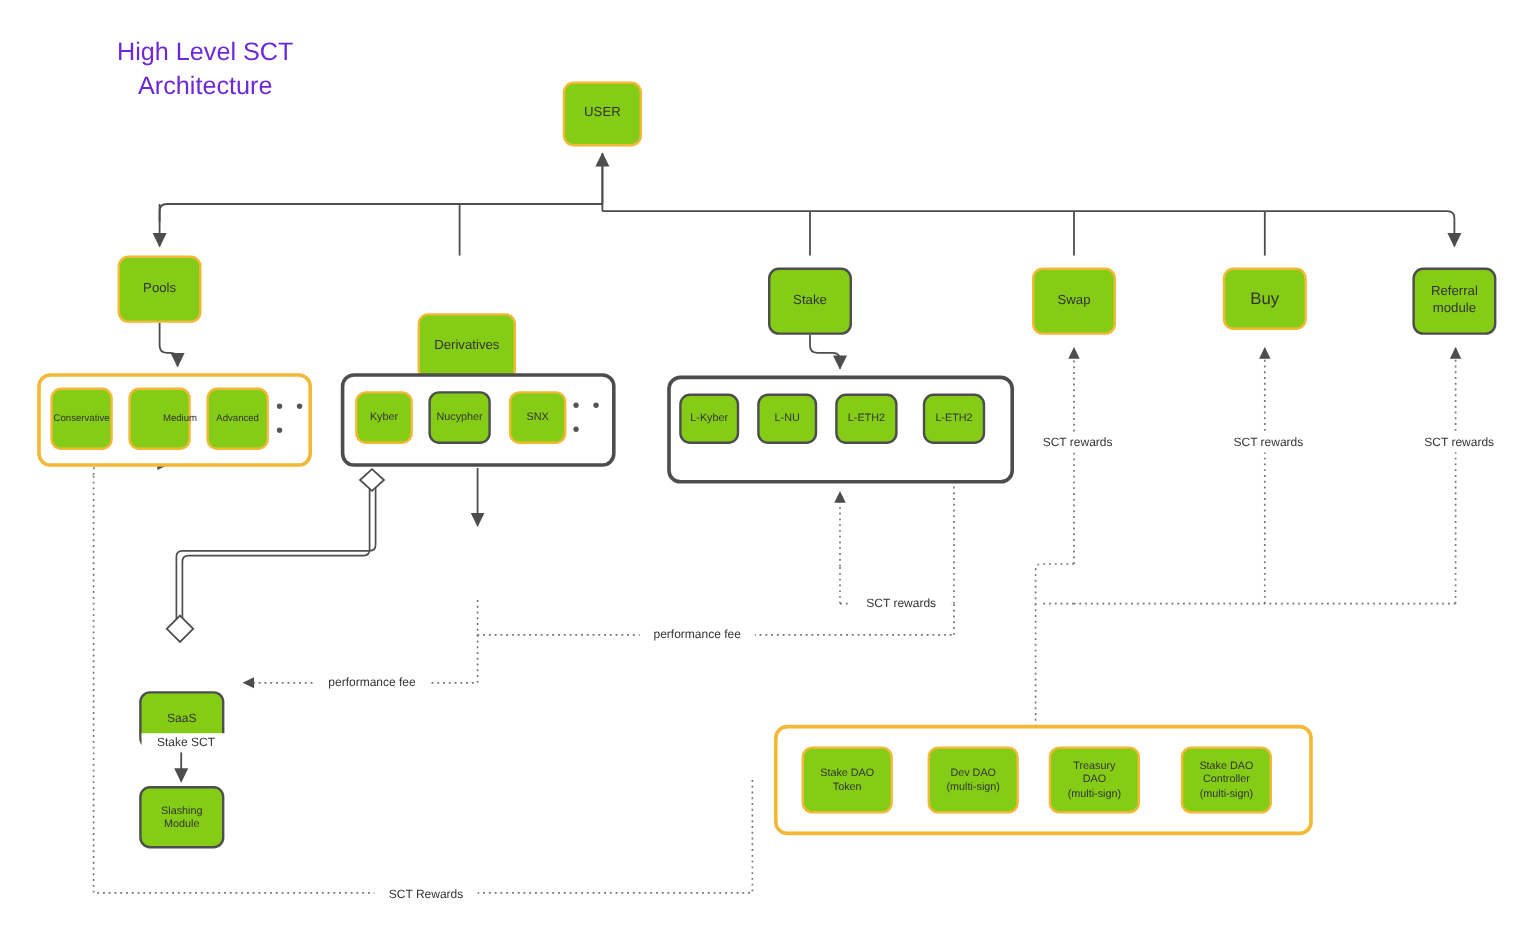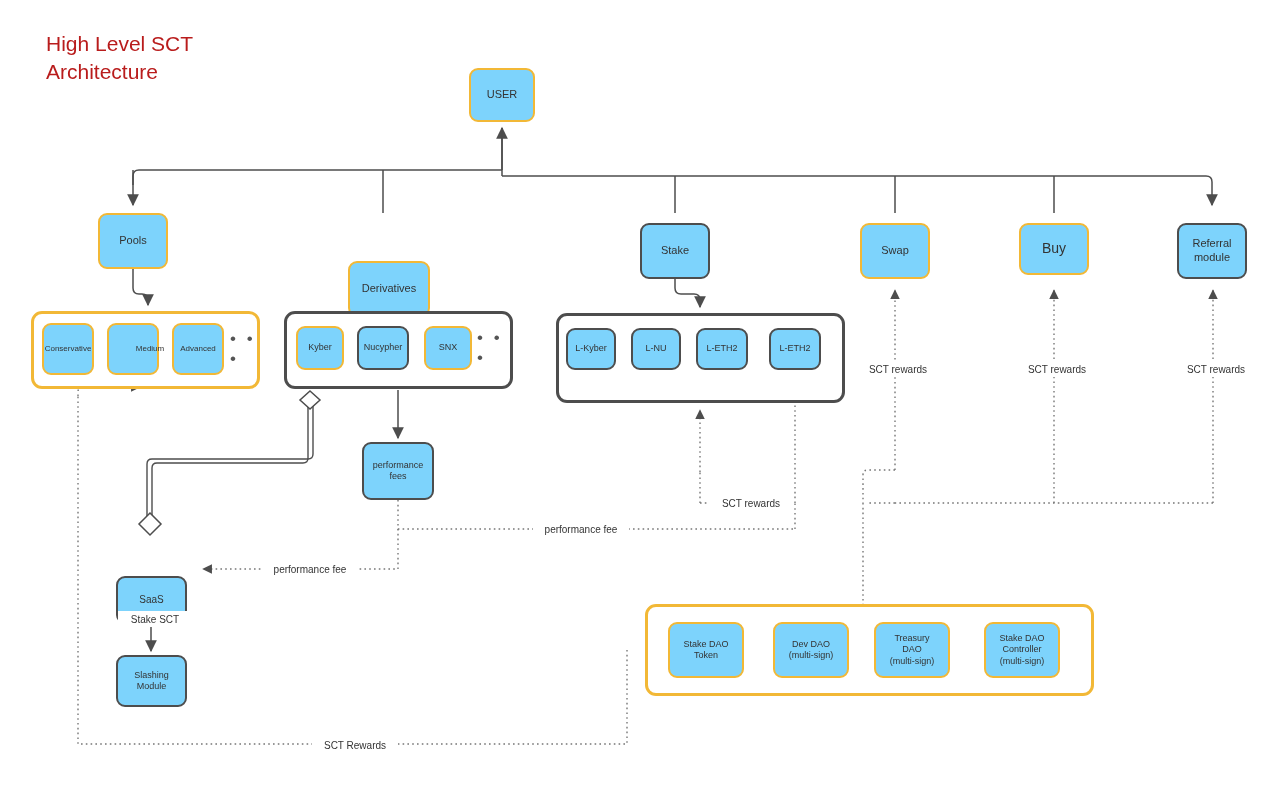--- a/index.html
+++ b/index.html
@@ -2,34 +2,34 @@
 <html><head>
 <meta charset="utf-8">
 <style>
   html,body{margin:0;padding:0;background:#ffffff;}
   body{width:1280px;height:787px;overflow:hidden;
        font-family:"Liberation Sans","DejaVu Sans",sans-serif;}
   #stage{position:relative;width:1280px;height:787px;background:#fff;}
   svg.layer{position:absolute;left:0;top:0;width:1280px;height:787px;}
 
   .node{position:absolute;box-sizing:border-box;display:flex;align-items:center;
-        justify-content:center;text-align:center;background:#7dd3fc;
+        justify-content:center;text-align:center;background:#84cc16;
         border-radius:9px;color:#333333;line-height:1.25;}
   .node.y{border:2.5px solid #F2B836;}
   .node.d{border:2.5px solid #4D4D4D;}
   .grp{position:absolute;box-sizing:border-box;background:#ffffff;border-radius:11px;}
   .grp.y{border:3px solid #F2B836;}
   .grp.d{border:3px solid #4D4D4D;}
   .dots{position:absolute;color:#555;font-size:17px;letter-spacing:3px;
         display:flex;align-items:center;justify-content:center;}
   .edgelabel{position:absolute;color:#333;font-size:10px;background:#fff;
              padding:0 3px;white-space:nowrap;display:flex;align-items:center;
              justify-content:center;}
-  #title{position:absolute;left:46px;top:30px;width:250px;
-         font-size:21px;color:#b91c1c;line-height:1.35;white-space:pre-line;}
+  #title{position:absolute;left:46px;top:30px;width:250px;text-align:center;
+         font-size:21px;color:#6d28d9;line-height:1.35;white-space:pre-line;}
 </style>
 </head>
 <body>
 
 <div id="stage">
 
   <div id="title">High Level SCT
 Architecture</div>
 
   <svg class="layer">
@@ -166,24 +166,20 @@
   <div class="node d" style="left:631px;top:328px;width:50px;height:42px;font-size:9px;">
     <span>L-NU</span>
   </div>
   <div class="node d" style="left:696px;top:328px;width:52px;height:42px;font-size:9px;">
     <span>L-ETH2</span>
   </div>
   <div class="node d" style="left:769px;top:328px;width:52px;height:42px;font-size:9px;">
     <span>L-ETH2</span>
   </div>
 
-  <div class="node d" style="left:362px;top:442px;width:72px;height:58px;font-size:9px;white-space:pre-line;">
-    <span>performance
-fees</span>
-  </div>
 
   <div class="node d" style="left:116px;top:544px;width:71px;height:48px;font-size:10px;margin-top:32px;">
     <span>SaaS</span>
   </div>
 
   <div class="node d" style="left:116px;top:655px;width:71px;height:52px;font-size:9px;white-space:pre-line;">
     <span>Slashing
 Module</span>
   </div>
 

